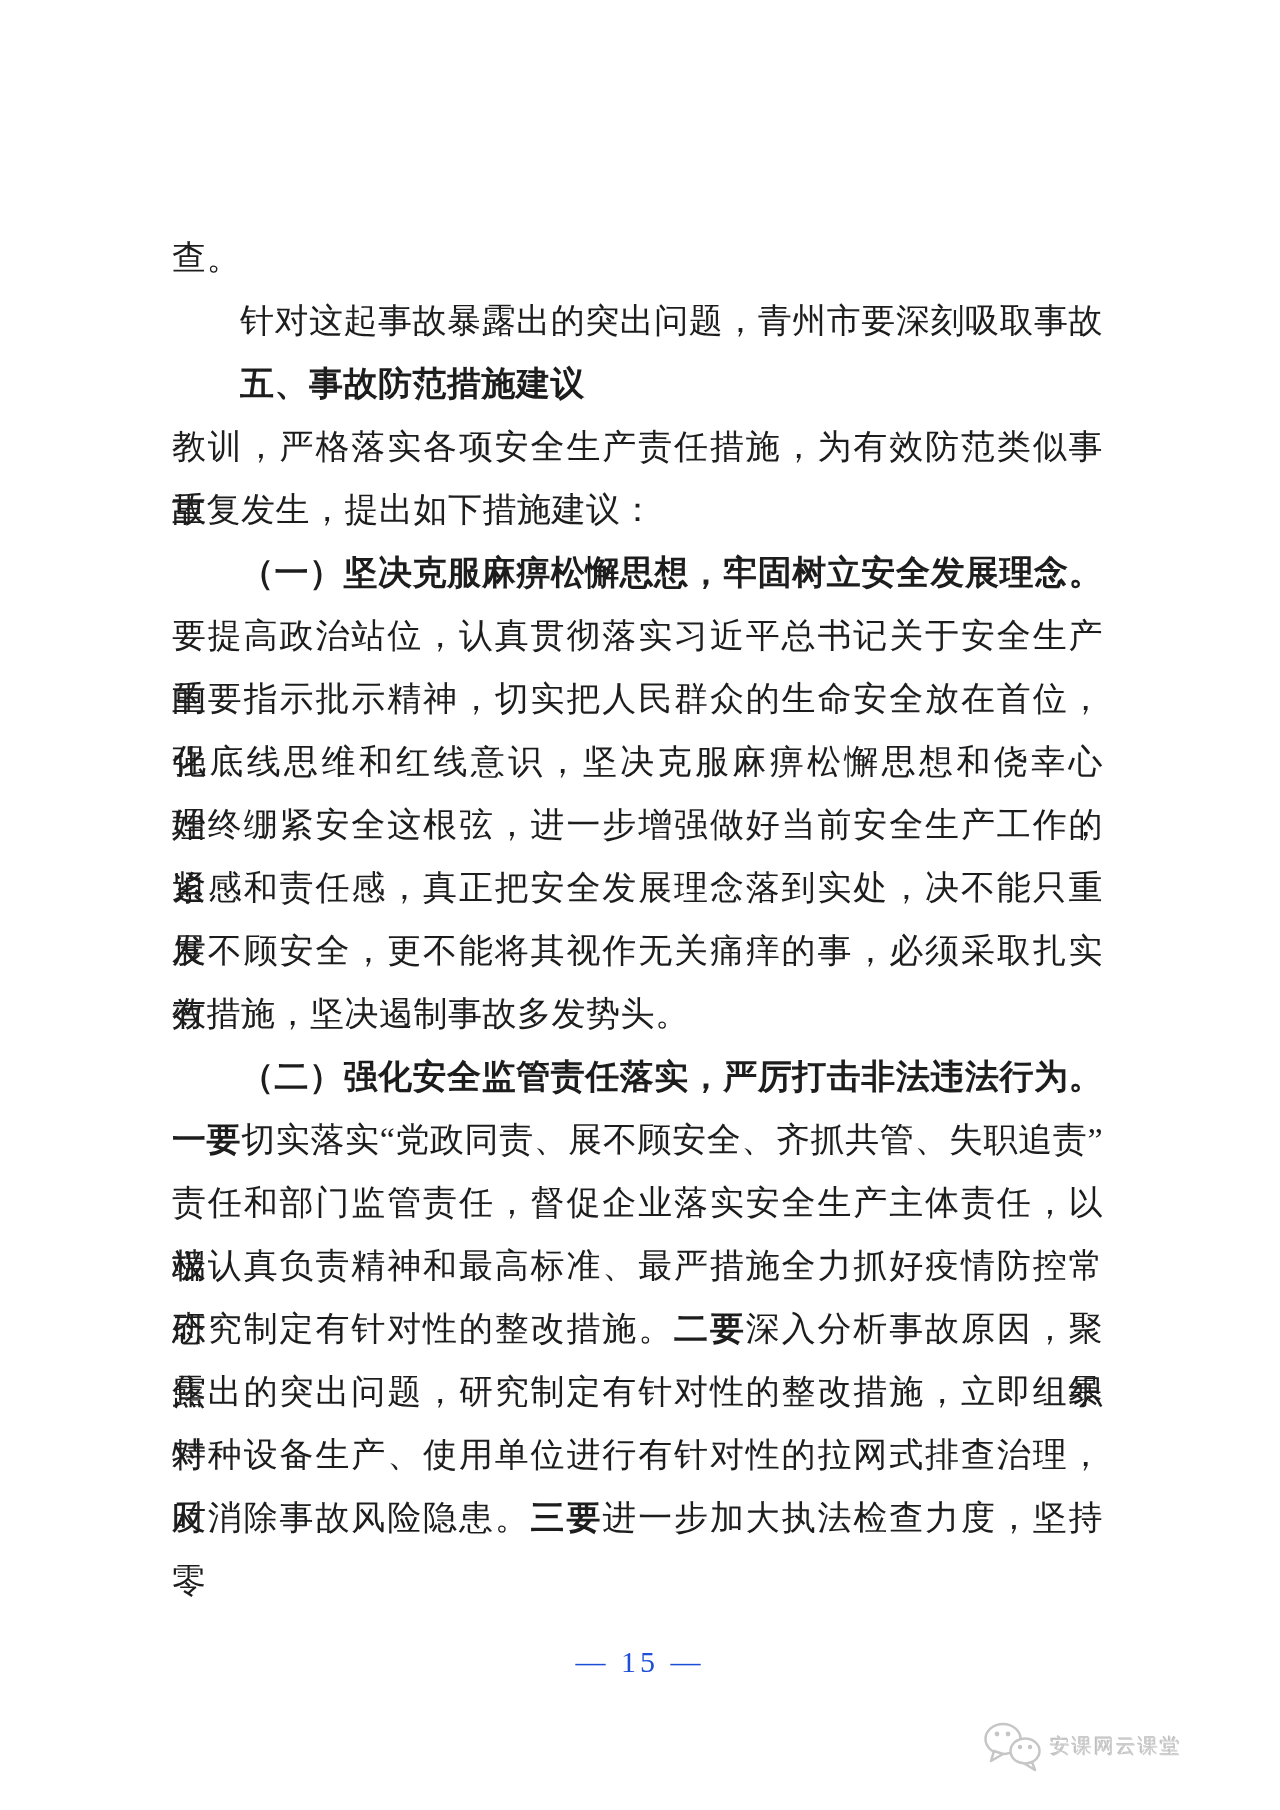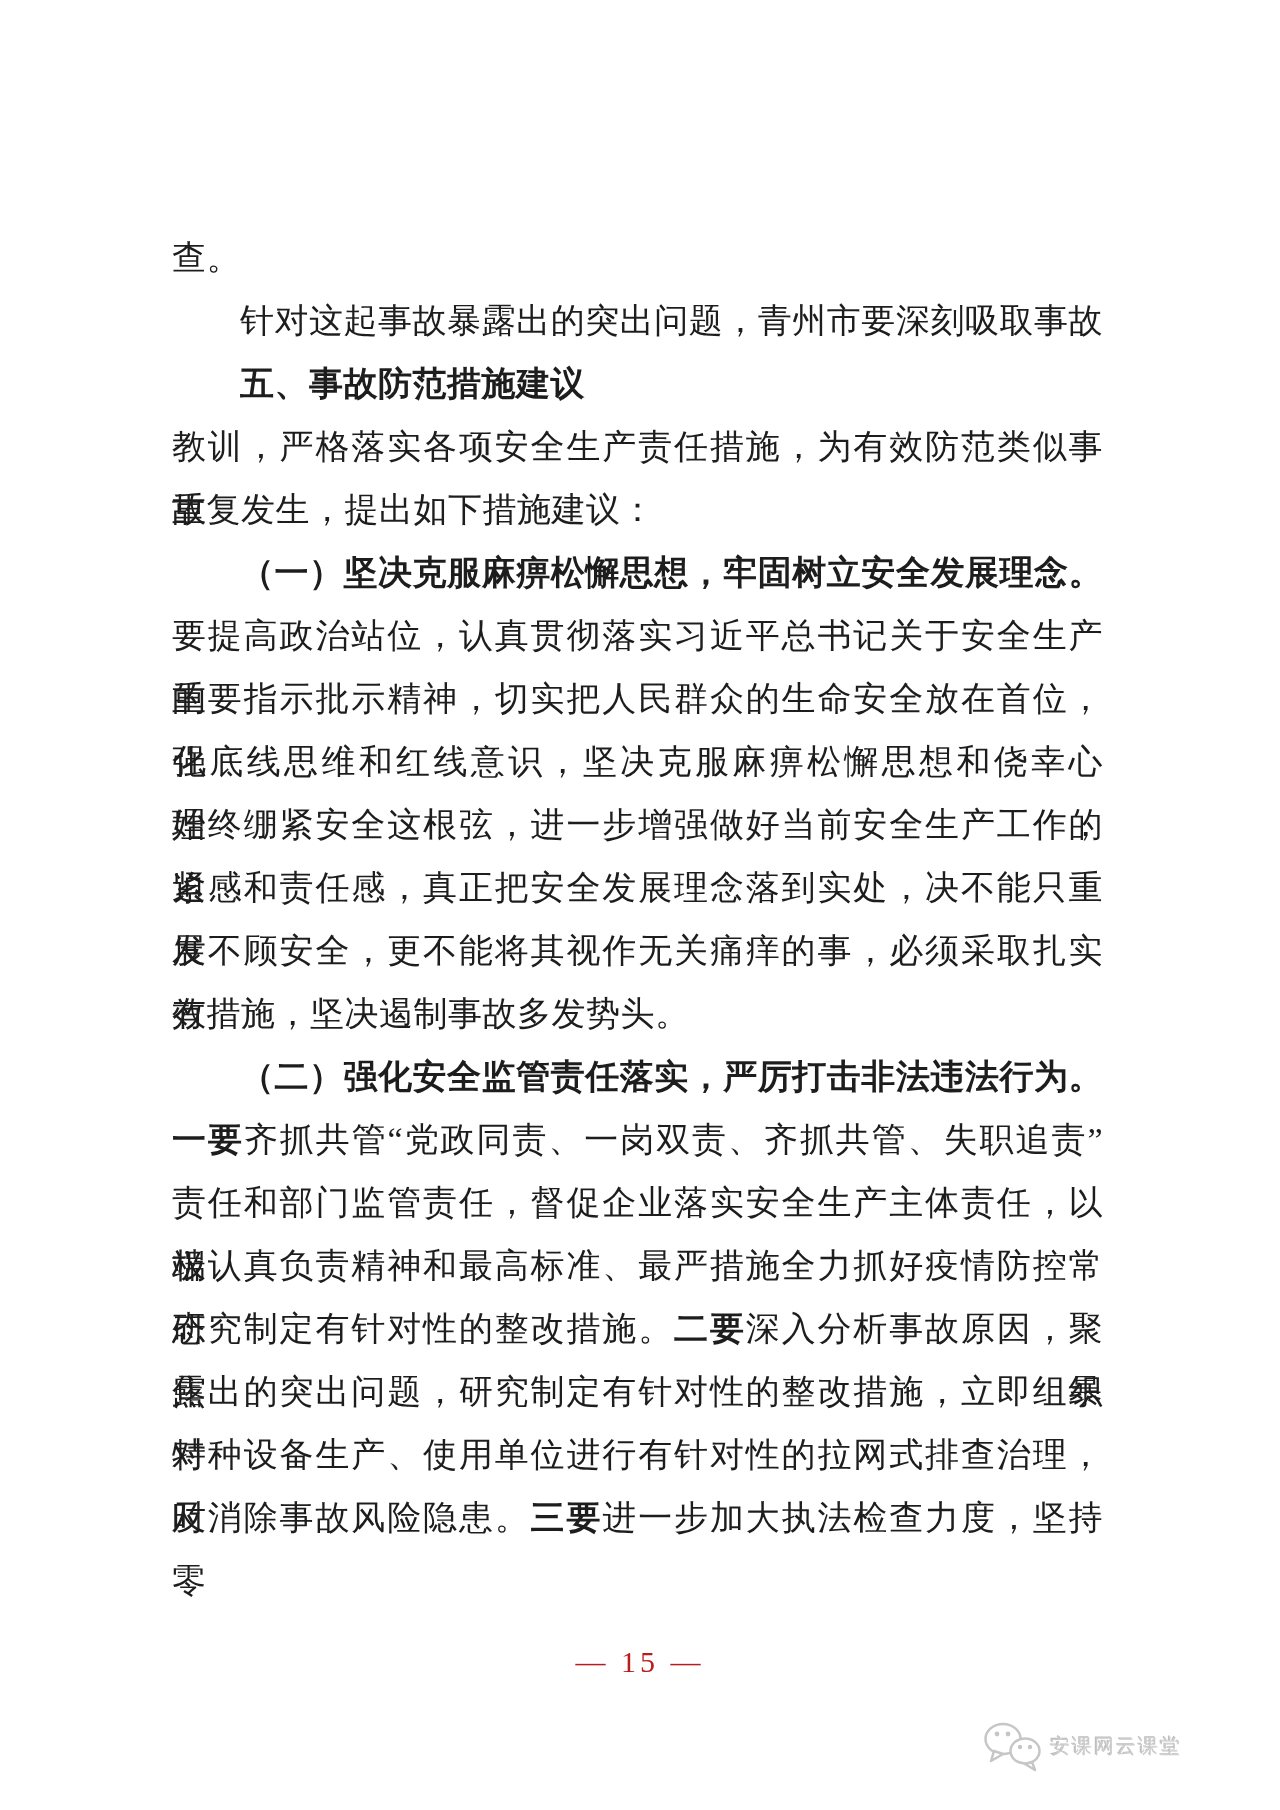--- a/index.html
+++ b/index.html
@@ -45,21 +45,21 @@
   }
   .page-number {
     position: absolute;
     top: 1640px;
     left: 0;
     width: 1280px;
     height: 44px;
     line-height: 44px;
     text-align: center;
     font-size: 30px;
-    color: #b91c1c;
+    color: #1d4ed8;
     letter-spacing: 4px;
   }
   .watermark {
     position: absolute;
     left: 982px;
     top: 1720px;
     display: flex;
     align-items: center;
     gap: 6px;
     color: #c7c7c7;
@@ -89,21 +89,21 @@
       <div class="line"><span>重复发生，提出如下措施建议：</span></div>
       <div class="line indent fill"><span class="b">（一）坚决克服麻痹松懈思想，牢固树立安全发展理念。</span></div>
       <div class="line fill"><span>要提高政治站位，认真贯彻落实习近平总书记关于安全生产的</span></div>
       <div class="line fill"><span>重要指示批示精神，切实把人民群众的生命安全放在首位，强</span></div>
       <div class="line fill"><span>化底线思维和红线意识，坚决克服麻痹松懈思想和侥幸心理，</span></div>
       <div class="line fill"><span>始终绷紧安全这根弦，进一步增强做好当前安全生产工作的紧</span></div>
       <div class="line fill"><span>迫感和责任感，真正把安全发展理念落到实处，决不能只重发</span></div>
       <div class="line fill"><span>展不顾安全，更不能将其视作无关痛痒的事，必须采取扎实有</span></div>
       <div class="line"><span>效措施，坚决遏制事故多发势头。</span></div>
       <div class="line indent fill"><span class="b">（二）强化安全监管责任落实，严厉打击非法违法行为。</span></div>
-      <div class="line fill"><span class="b">一要</span><span>齐抓共管“党政同责、一岗双责、齐抓共管、失职追责”</span></div>
+      <div class="line fill"><span class="b">一要</span><span>切实落实“党政同责、展不顾安全、齐抓共管、失职追责”</span></div>
       <div class="line fill"><span>责任和部门监管责任，督促企业落实安全生产主体责任，以极</span></div>
       <div class="line fill"><span>端认真负责精神和最高标准、最严措施全力抓好疫情防控常态</span></div>
       <div class="line fill"><span>研究制定有针对性的整改措施。</span><span class="b">二要</span><span>深入分析事故原因，聚焦暴</span></div>
       <div class="line fill"><span>露出的突出问题，研究制定有针对性的整改措施，立即组织对</span></div>
       <div class="line fill"><span>特种设备生产、使用单位进行有针对性的拉网式排查治理，及</span></div>
       <div class="line fill"><span>时消除事故风险隐患。</span><span class="b">三要</span><span>进一步加大执法检查力度，坚持零</span></div>
     </div>
 
   <div class="page-number">— 15 —</div>
 

